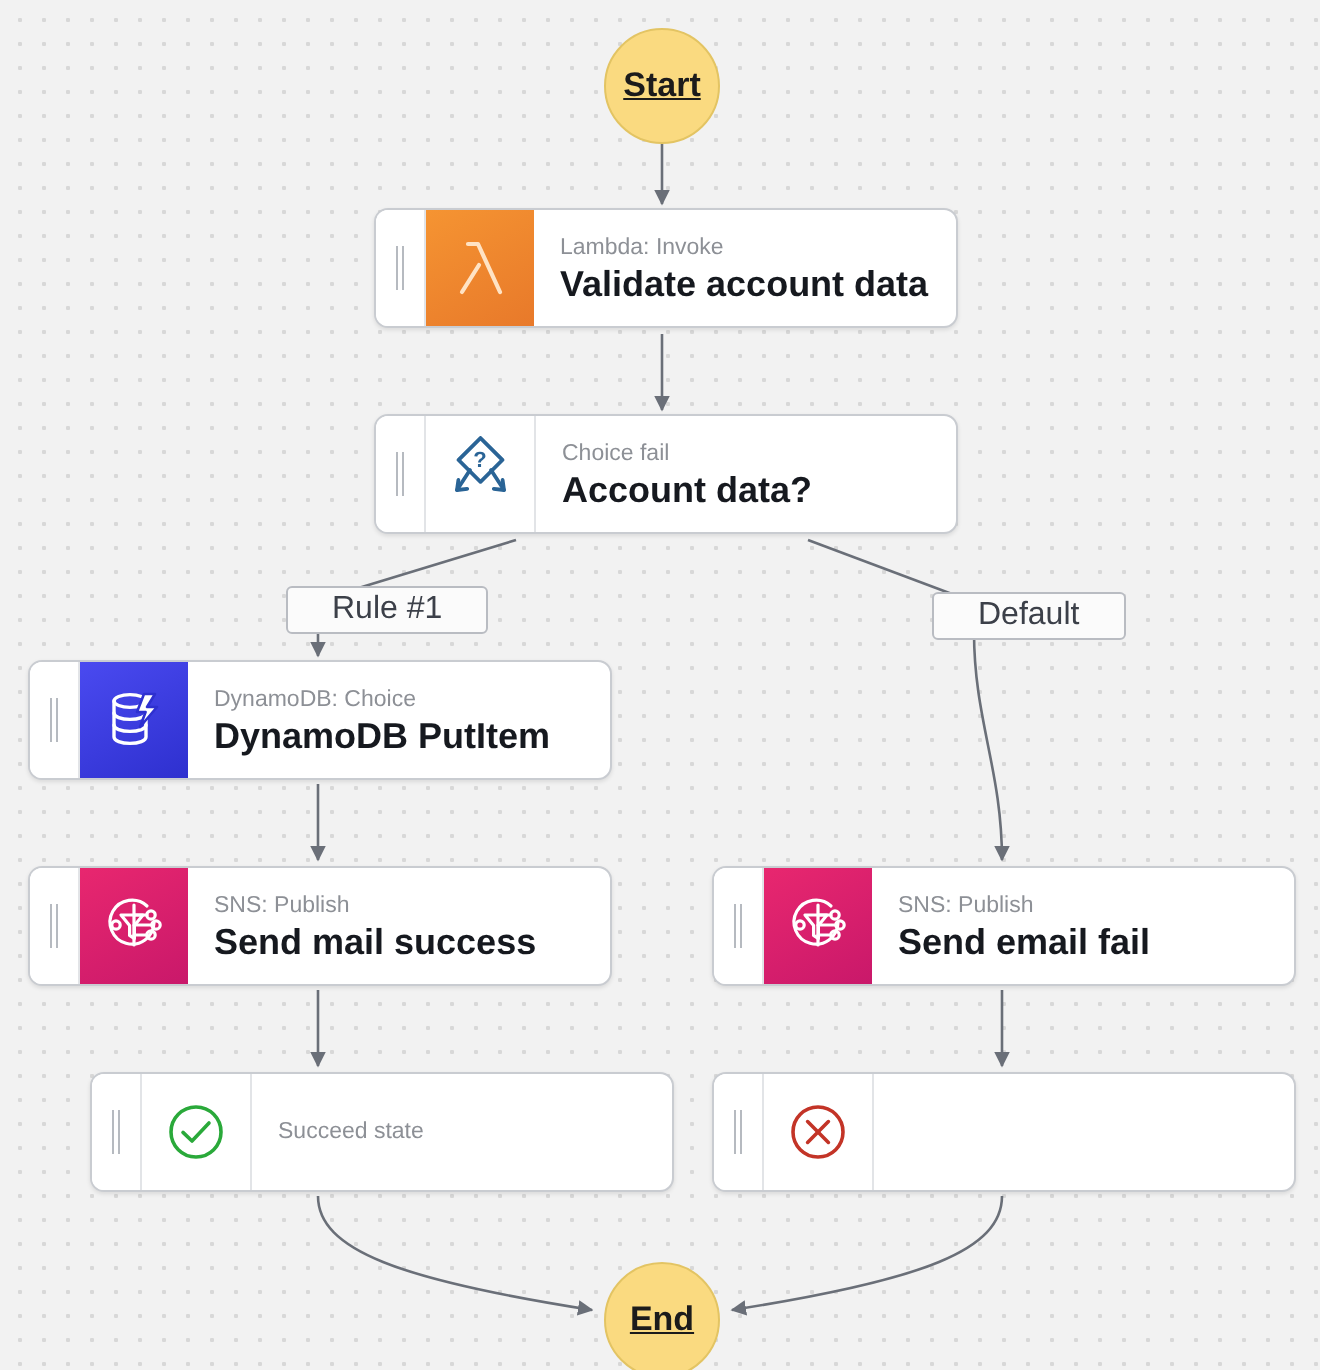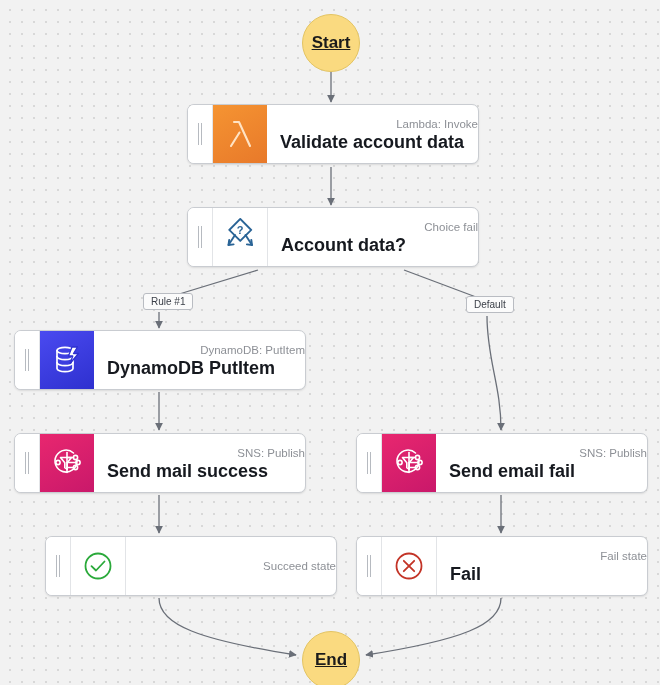--- a/index.html
+++ b/index.html
@@ -102,39 +102,38 @@
     flex-direction: column;
     justify-content: center;
     padding-left: 13px;
     min-width: 0;
   }
   .subtitle {
     font-size: 11.5px;
     color: #8d9096;
     line-height: 15px;
     white-space: nowrap;
-    text-align: right;
   }
   .title {
     font-size: 18px;
     font-weight: bold;
     color: #16191f;
     line-height: 20px;
     white-space: nowrap;
   }
 
   
   .edge-label {
     position: absolute;
     background: #fbfbfb;
     border: 1px solid #b9bcc2;
     border-radius: 3px;
-    font-size: 10px;
+    font-size: 16px;
     color: #3c4049;
-    padding: 2px 7px;
+    padding: 2px 22px;
     white-space: nowrap;
     box-sizing: border-box;
   }
 </style>
 </head>
 <body>
 
 <div id="canvas">
 
   <svg class="edges" viewBox="0 0 660 685" xmlns="http://www.w3.org/2000/svg">
@@ -222,21 +221,21 @@
     <div class="icon-tile ddb">
       <svg width="34" height="34" viewBox="0 0 34 34" fill="none" stroke="#ffffff" stroke-width="1.7" stroke-linecap="round" stroke-linejoin="round">
         <ellipse cx="15" cy="7.5" rx="8" ry="3.2"></ellipse>
         <path d="M7 7.5 v18 c0 1.8 3.6 3.2 8 3.2 s8 -1.4 8 -3.2 v-18"></path>
         <path d="M7 13.5 c0 1.8 3.6 3.2 8 3.2 s8 -1.4 8 -3.2"></path>
         <path d="M7 19.5 c0 1.8 3.6 3.2 8 3.2 s8 -1.4 8 -3.2"></path>
         <path d="M22 4 l5.5 0 l-4 6.5 l5 0 l-8.5 10 l2.8 -7.5 l-4.3 0 z" fill="#ffffff" stroke="#2e30cf" stroke-width="1.3"></path>
       </svg>
     </div>
     <div class="labels">
-      <div class="subtitle">DynamoDB: PutItem</div>
+      <div class="subtitle">DynamoDB: Choice</div>
       <div class="title">DynamoDB PutItem</div>
     </div>
   </div>
 
   <div class="node" style="left:14px; top:433px; width:292px;">
     <div class="grip">
       <i></i>
         <i></i>
     </div>
     <div class="icon-tile sns">
@@ -305,23 +304,19 @@
       <i></i>
         <i></i>
     </div>
     <div class="icon-tile plain">
       <svg width="34" height="34" viewBox="0 0 34 34" fill="none" stroke="#c33427" stroke-width="1.8" stroke-linecap="round" stroke-linejoin="round">
         <circle cx="17" cy="17" r="12.5"></circle>
         <path d="M11.8 11.8 L22.2 22.2"></path>
         <path d="M22.2 11.8 L11.8 22.2"></path>
       </svg>
     </div>
-    <div class="labels">
-      <div class="subtitle">Fail state</div>
-      <div class="title">Fail</div>
-    </div>
   </div>
 
   <div class="terminal" style="left:302px; top:631px;">
     <span>End</span>
   </div>
 
 </div>
 
 </body></html>

